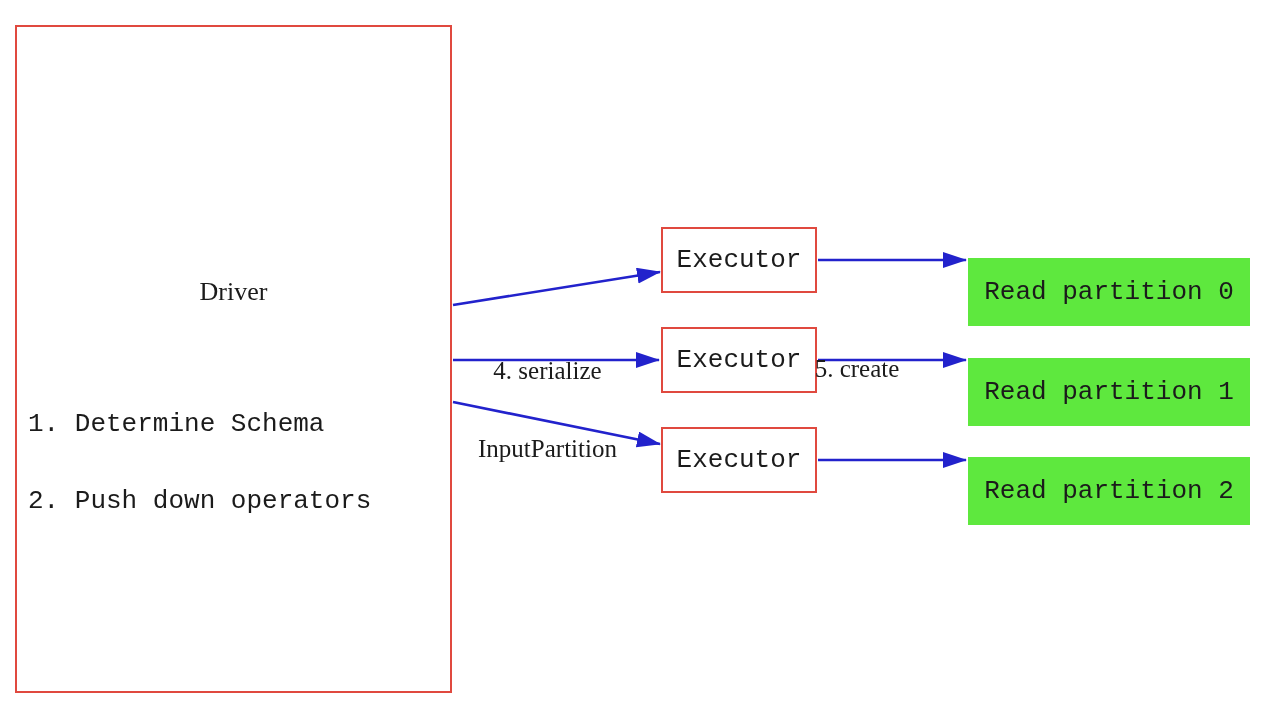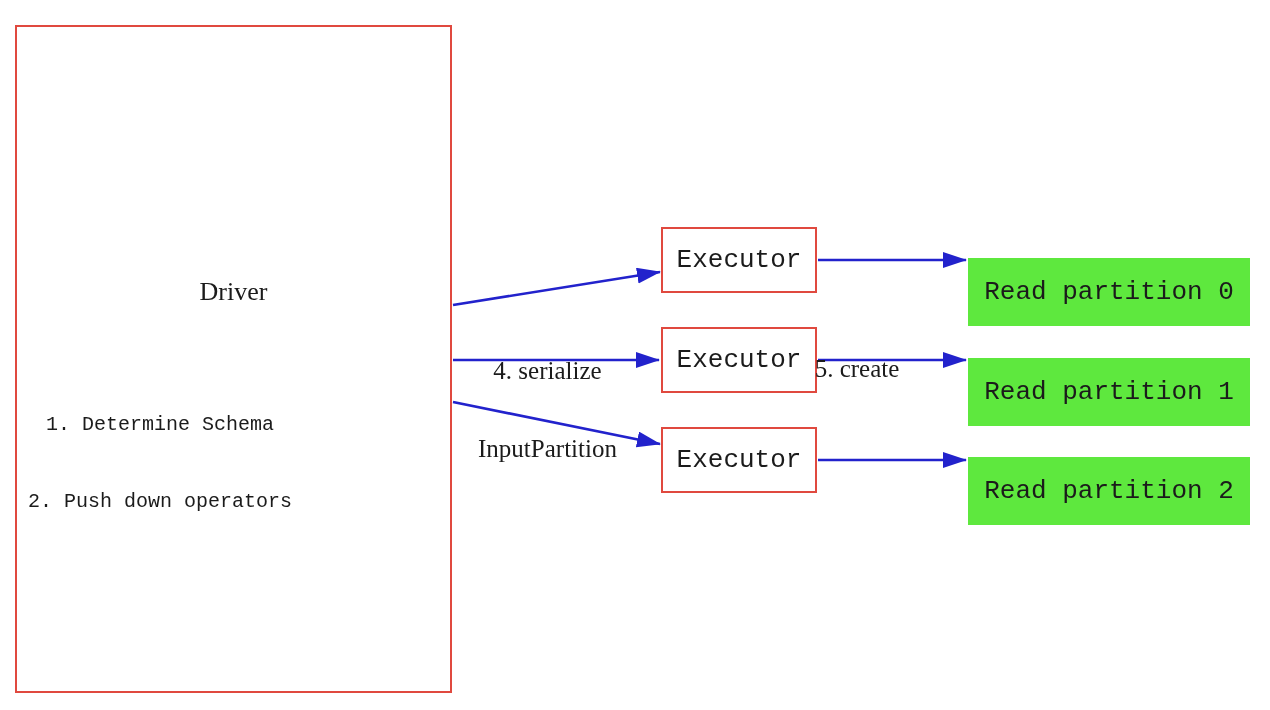--- a/index.html
+++ b/index.html
@@ -45,24 +45,23 @@
     left: 0; right: 0; top: 252px;
     text-align: center;
     font-size: 26px;
     line-height: 26px;
     white-space: pre;
     font-family: Liberation Serif, serif;
   }
   .driver-steps {
     position: absolute;
     left: 11px; top: 334px;
-    font-size: 20px;
+    font-size: 26px;
     line-height: 25.5px;
     white-space: pre;
-    text-align: center;
   }
   .executor-node {
     position: absolute;
     left: 661px;
     width: 156px; height: 66px;
     border: 2px solid var(--border_red);
     background: var(--bg);
     display: flex;
     align-items: center;
     justify-content: center;

